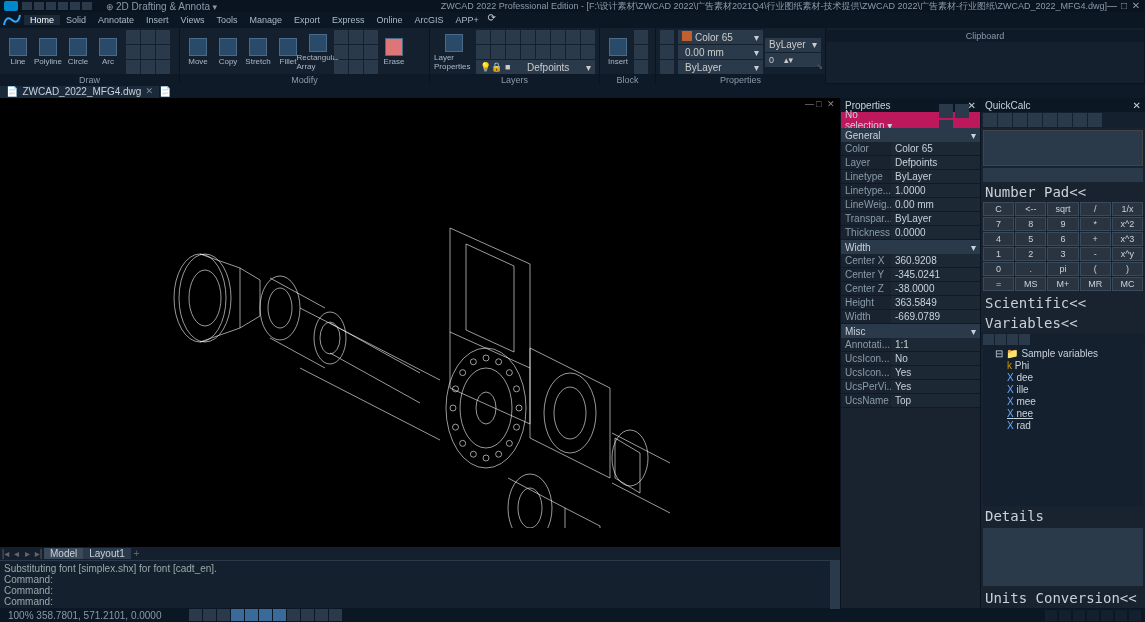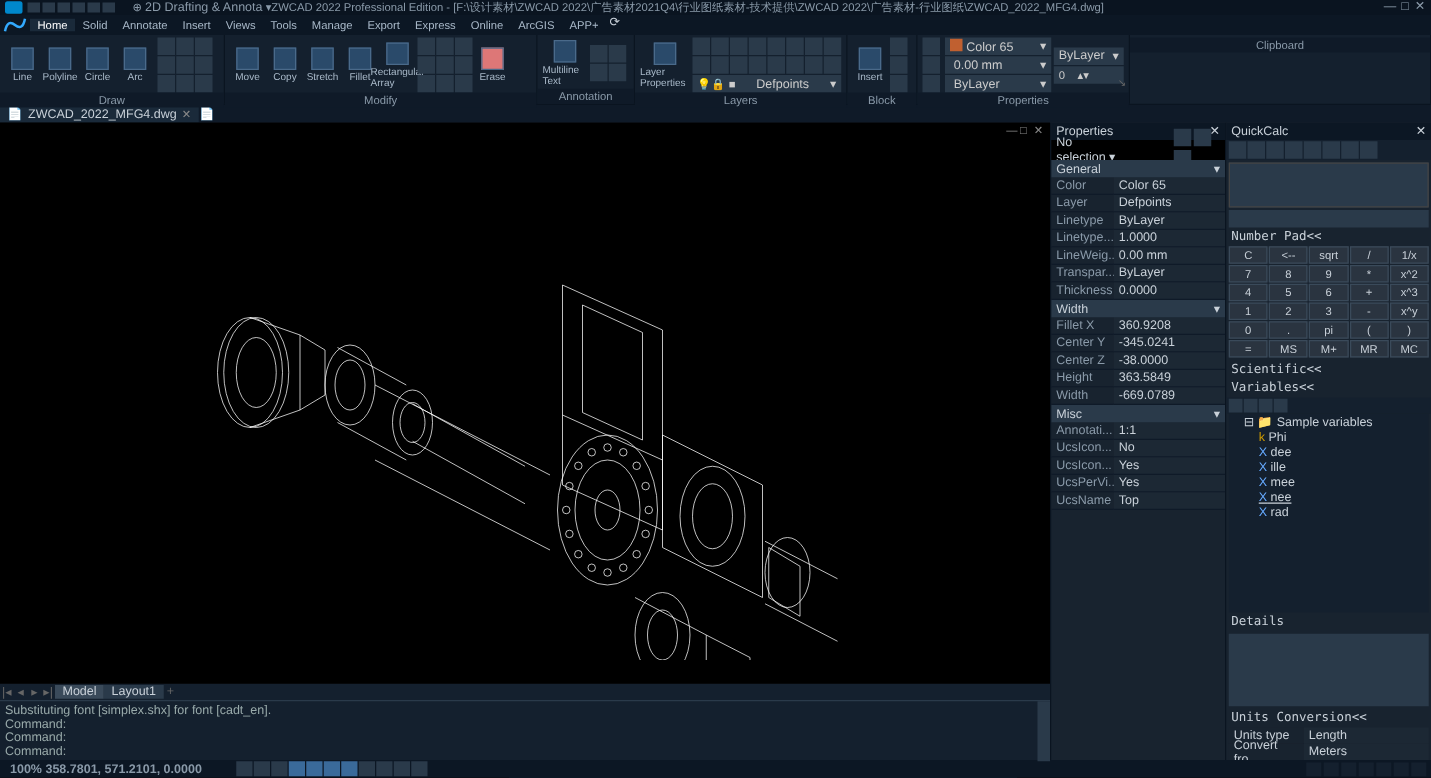--- a/index.html
+++ b/index.html
@@ -4,21 +4,21 @@
 <style>
 * { box-sizing: border-box; margin: 0; padding: 0; font-family: "Segoe UI", Tahoma, sans-serif; font-size: 10px; }
 body { background: #1a2330; color: #c9d1d9; width: 1145px; height: 622px; overflow: hidden; display: flex; flex-direction: column; }
 
 
 .titlebar { height: 12px; background: #0a1420; display: flex; align-items: center; padding: 0 4px; }
 .titlebar .logo { width: 14px; height: 10px; background: #0088cc; border-radius: 2px; margin-right: 4px; }
 .titlebar .qat { display: flex; gap: 2px; }
 .titlebar .qat div { width: 10px; height: 8px; background: #2a3a4a; }
 .titlebar .mode { margin-left: 14px; color: #8a9aa9; font-size: 9px; }
-.titlebar .title { flex: 1; text-align: left; font-size: 9px; color: #8a9aa9; }
+.titlebar .title { flex: 1; text-align: right; font-size: 9px; color: #8a9aa9; }
 .titlebar .wincontrols { display: flex; gap: 2px; }
 .titlebar .wincontrols div { width: 10px; height: 8px; color: #8a9aa9; text-align: center; line-height: 8px; cursor: pointer; }
 
 
 .ribbon-tabs { height: 16px; background: #0c1724; display: flex; align-items: flex-start; }
 .app-icon { width: 24px; height: 16px; display:flex; align-items:center; justify-content:center; }
 .ribbon-tabs .tab { padding: 0 6px; height: 16px; line-height: 16px; font-size: 9px; color: #a9b9c9; cursor: pointer; }
 .ribbon-tabs .tab.active { background: #1a2a3a; color: #fff; }
 
 
@@ -60,40 +60,40 @@
 .cmdinput { flex:1; background:transparent; border:none; color:#ccc; outline:none; font-family:inherit; font-size:9px; }
 
 
 .rightcol { width: 305px; display: flex; background:#18232f; }
 .props { width: 140px; border-left:1px solid #0a1420; display:flex; flex-direction:column; }
 .quickcalc { flex:1; border-left:1px solid #0a1420; display:flex; flex-direction:column; }
 .panel-title { height:14px; background:#0c1724; display:flex; align-items:center; justify-content:space-between; padding:0 4px; font-size:10px; }
 .panel-title .close { cursor:pointer; }
 .toolbar-row { height:16px; display:flex; align-items:center; gap:1px; padding:1px 2px; background:#14202e; }
 .tbtn { width:14px; height:14px; background:#2a3a4a; cursor:pointer; }
-.selrow { height:16px; display:flex; align-items:center; padding:0 4px; background:#000000; font-size:9px; justify-content:space-between;gap:44px; }
+.selrow { height:16px; display:flex; align-items:center; padding:0 4px; background:#be185d; font-size:9px; justify-content:space-between;gap:44px; }
 .pgroup-header { height:14px; background:#2a3a4a; padding:0 4px; font-size:9px; display:flex; align-items:center; justify-content:space-between; cursor:pointer; }
 .prow { display:flex; height:14px; font-size:9px;justify-content:center; }
 .prow .k { width:50px; padding:0 4px; color:#8a9aa9; display:flex; align-items:center; background:#18232f; border-bottom:1px solid #0f1a28; }
 .prow .v { flex:1; padding:0 4px; color:#c9d1d9; display:flex; align-items:center; background:#1c2834; border-bottom:1px solid #0f1a28; }
 
 .qc-display { height:36px; background:#2a3a4a; margin:2px; border:1px solid #444; }
-.qc-section { font-size:10px; padding:2px 4px; font-family:"Consolas",monospace; }
+.qc-section { font-size:14px; padding:2px 4px; font-family:"Consolas",monospace; }
 .qc-grid { display:grid; grid-template-columns:repeat(5,1fr); gap:1px; padding:0 2px 2px 2px; }
 .qc-btn { height:14px; background:#2a3440; border:1px solid #3a4a5a; text-align:center; line-height:12px; font-size:9px; cursor:pointer; }
 .qc-vars { flex:1; overflow:auto; background:#14202e; margin:0 2px; padding:2px; font-size:9px; }
 .qc-vars .node { padding:0 0 0 10px; line-height:12px; }
 .qc-details { height:58px; background:#2a3a4a; margin:2px; }
 .qc-conv { padding:0 2px; }
 .qc-convrow { display:flex; height:13px; font-size:9px; }
 .qc-convrow .k{ width:60px; padding:0 4px; display:flex; align-items:center; background:#18232f; }
 .qc-convrow .v{ flex:1; padding:0 4px; display:flex; align-items:center; background:#1c2834; }
 
 
-.statusbar { height:14px; background:#0c1724; display:flex; align-items:center; font-size:9px; color:#8a9aa9;font-weight:bold; }
+.statusbar { height:14px; background:#0c1724; display:flex; align-items:center; font-size:9px; color:#8a9aa9; }
 .statusbar .coords { padding:0 8px; }
 .status-btns { display:flex; gap:1px; margin-left:20px; }
 .status-btns .sb { width:13px; height:12px; background:#2a3a4a; cursor:pointer; }
 .sb.on { background:#3a6a9a; }
 .statusbar .spacer { flex:1; }
 .statusbar .right { display:flex; gap:2px; padding:0 4px; }
 .statusbar .right div { width:12px; height:11px; background:#14202e; cursor:pointer; }
 .swatch { width:10px; height:10px; display:inline-block; background:#c06030; margin-right:3px; }
 .line-swatch { width:20px; height:0; border-top:1px solid #ccc; margin-right:3px; }
 </style>
@@ -198,35 +198,20 @@
         <div class="sm"></div>
       </div>
       <div class="bigbtn">
         <div class="ico" style="background:#d77"></div>
         <div class="lbl">Erase</div>
       </div>
     </div>
     <div class="panel-label">Modify</div>
   </div>
 
-  <div class="panel" style="width:78px">
-    <div class="panel-body">
-      <div class="bigbtn" style="width:36px">
-        <div class="ico"></div>
-        <div class="lbl">Multiline Text</div>
-      </div>
-      <div class="smicons" style="grid-template-columns:repeat(2,14px)">
-        <div class="sm"></div>
-        <div class="sm"></div>
-        <div class="sm"></div>
-        <div class="sm"></div>
-      </div>
-    </div>
-    <div class="panel-label">Annotation</div>
-  </div>
 
   <div class="panel" style="width:170px">
     <div class="panel-body">
       <div class="bigbtn" style="width:40px">
         <div class="ico"></div>
         <div class="lbl">Layer Properties</div>
       </div>
       <div style="display:flex;flex-direction:column;gap:1px;flex:1">
         <div style="display:flex;gap:1px">
           <div class="sm"></div>
@@ -454,21 +439,21 @@
           </div>
           <div class="prow">
             <div class="k">Thickness</div>
             <div class="v">0.0000</div>
           </div>
           <div class="pgroup-header">
             <span>Width</span>
             <span>▾</span>
           </div>
           <div class="prow">
-            <div class="k">Fillet X</div>
+            <div class="k">Center X</div>
             <div class="v">360.9208</div>
           </div>
           <div class="prow">
             <div class="k">Center Y</div>
             <div class="v">-345.0241</div>
           </div>
           <div class="prow">
             <div class="k">Center Z</div>
             <div class="v">-38.0000</div>
           </div>
@@ -575,30 +560,20 @@
             <div class="node" style="padding-left: 22px;"><span style="color:#6af">X</span> dee</div>
             <div class="node" style="padding-left: 22px;"><span style="color:#6af">X</span> ille</div>
             <div class="node" style="padding-left: 22px;"><span style="color:#6af">X</span> mee</div>
             <div class="node" style="padding-left: 22px; text-decoration: underline;"><span style="color:#6af">X</span> nee</div>
             <div class="node" style="padding-left: 22px;"><span style="color:#6af">X</span> rad</div>
           </div>
       </div>
       <div class="qc-section">Details</div>
       <div class="qc-details"></div>
       <div class="qc-section">Units Conversion&lt;&lt;</div>
-      <div class="qc-conv" id="qc-conv">
-          <div class="qc-convrow">
-            <div class="k">Units type</div>
-            <div class="v">Length</div>
-          </div>
-          <div class="qc-convrow">
-            <div class="k">Convert fro...</div>
-            <div class="v">Meters</div>
-          </div>
-        </div>
     </div>
   </div>
 </div>
 
 <div class="statusbar">
   <div class="coords">100%   358.7801, 571.2101, 0.0000</div>
   <div class="status-btns">
     <div class="sb"></div>
     <div class="sb"></div>
     <div class="sb"></div>

